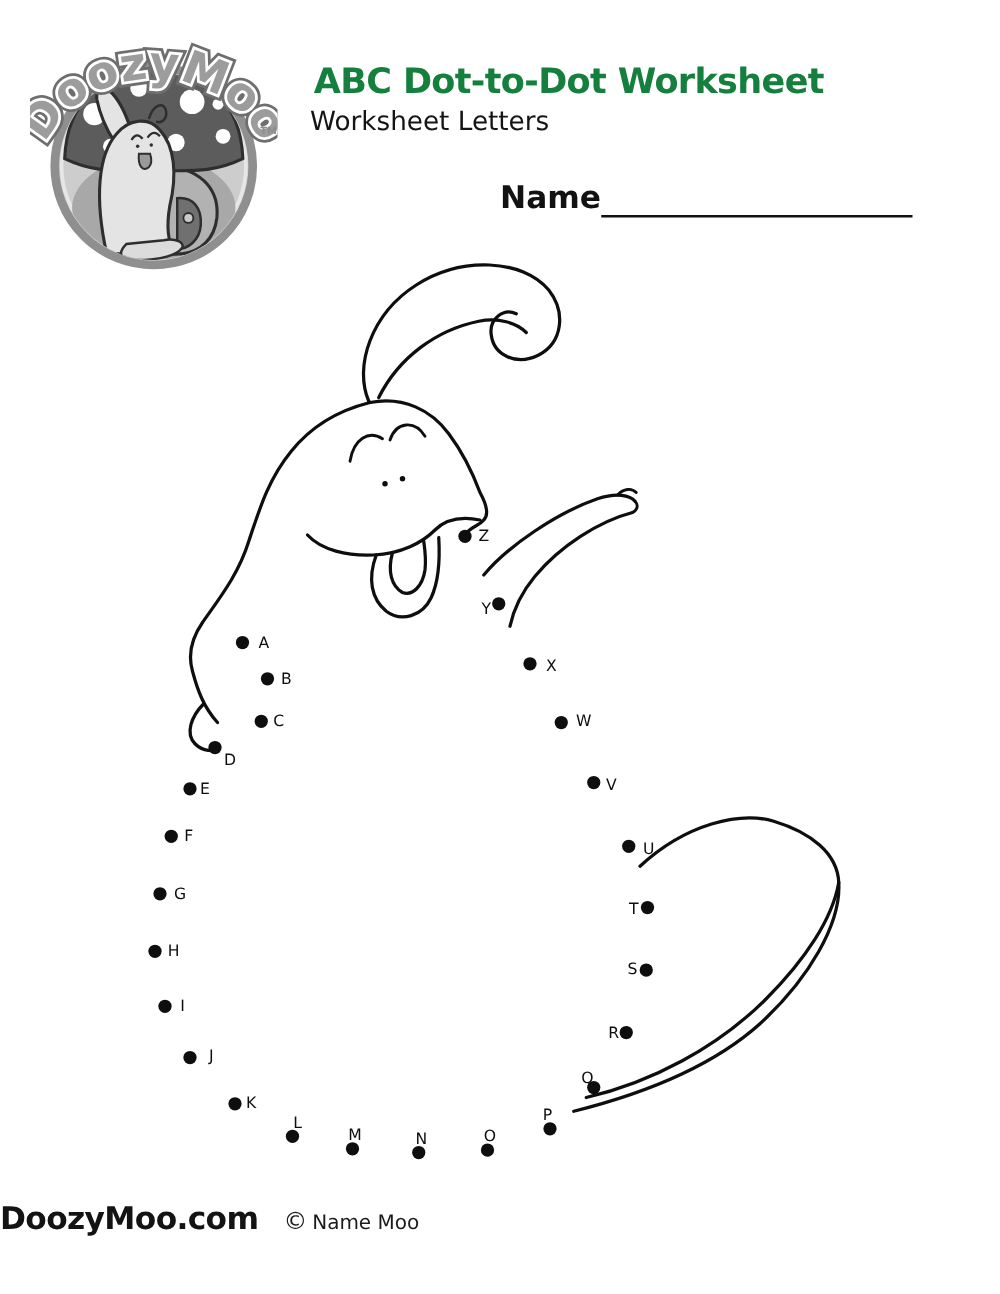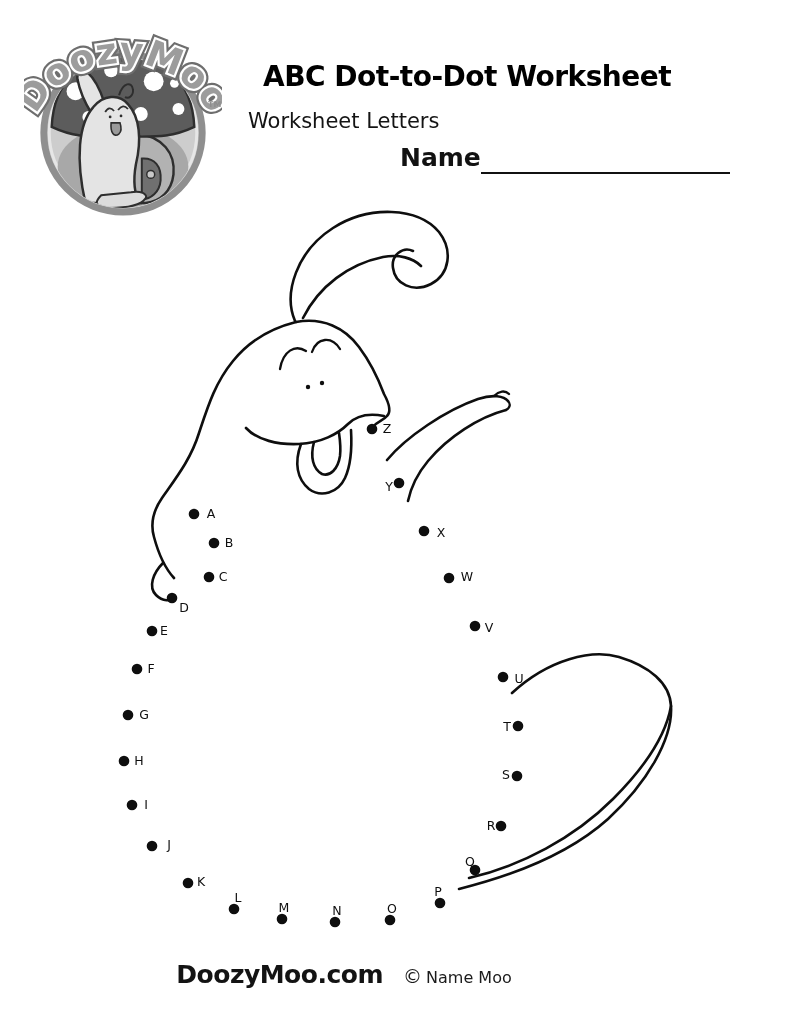--- a/index.html
+++ b/index.html
@@ -10,34 +10,34 @@
   }
   
   .logo{position:absolute;left:24px;top:10px;width:198px;height:208px;}
   .brand-back{font-family:"DejaVu Sans",sans-serif;font-weight:bold;
     fill:#9c9c9c;stroke:#6e6e6e;stroke-width:9px;paint-order:stroke;}
   .brand-front{font-family:"DejaVu Sans",sans-serif;font-weight:bold;
     fill:#9c9c9c;stroke:#ffffff;stroke-width:4.5px;paint-order:stroke;}
   .tm{font-size:8px;fill:#8d8d8d;font-weight:bold;}
   
   .title-block{position:absolute;left:247px;top:44px;}
-  .page-title{margin:16px;font-size:28px;font-weight:600;letter-spacing:-0.5px;color:#000000;}
+  .page-title{margin:4px;font-size:28px;font-weight:600;letter-spacing:-0.5px;color:#15803d;}
   .page-subtitle{margin:2px 0 0 1px;font-size:21px;font-weight:400;color:#141414;}
   
   .name-row{position:absolute;left:400px;top:143px;width:340px;height:36px;}
   .name-label{font-size:25px;font-weight:600;color:#121212;}
   .name-line{position:absolute;left:81px;top:29px;width:249px;height:0;border-bottom:2px solid #111;}
   
   .puzzle{position:absolute;left:0;top:0;width:800px;height:1035px;}
   .art{fill:none;stroke:#0e0e0e;stroke-width:2.6;stroke-linecap:round;stroke-linejoin:round;}
   .art-thin{fill:none;stroke:#0e0e0e;stroke-width:2.3;stroke-linecap:round;}
   .dot-label{font-family:"DejaVu Sans","Liberation Sans",sans-serif;font-size:12.5px;fill:#0e0e0e;text-anchor:middle;}
   
   .footer{position:absolute;left:0;top:960px;width:688px;display:flex;
-    justify-content:center;align-items:baseline;gap:20px;}
+    justify-content:flex-start;align-items:baseline;gap:20px;}
   .site{font-size:25px;font-weight:700;letter-spacing:-0.5px;color:#131313;}
   .copyright{font-size:16px;color:#1b1b1b;display:inline-flex;align-items:baseline;gap:4px;}
   .copy-symbol{font-size:19px;line-height:1;}
 </style>
 </head>
 <body>
 
 <div class="page">
 
   <svg class="logo" viewBox="0 0 200 210">

